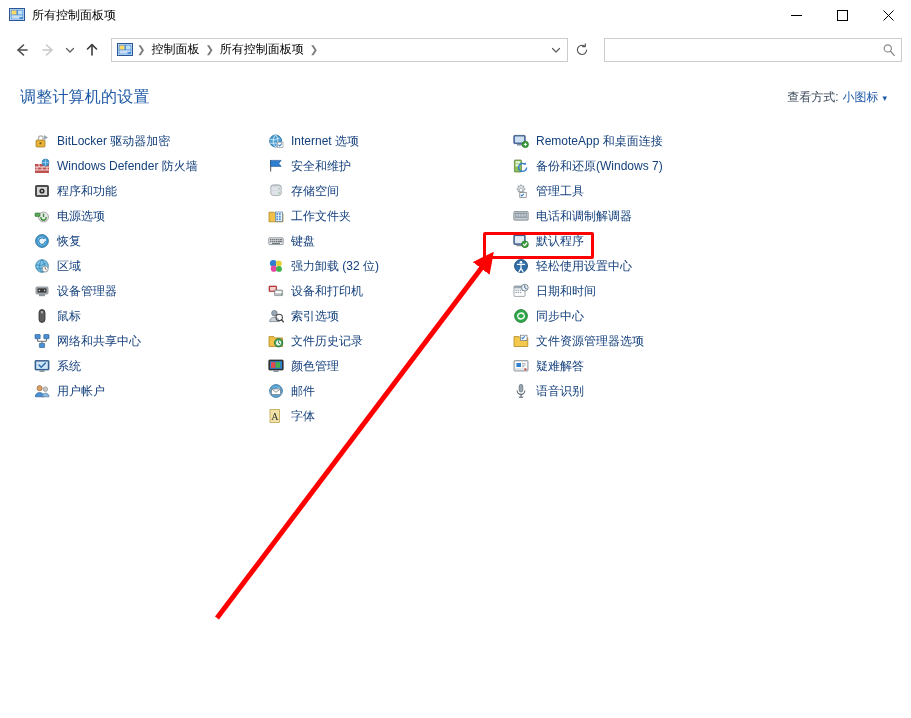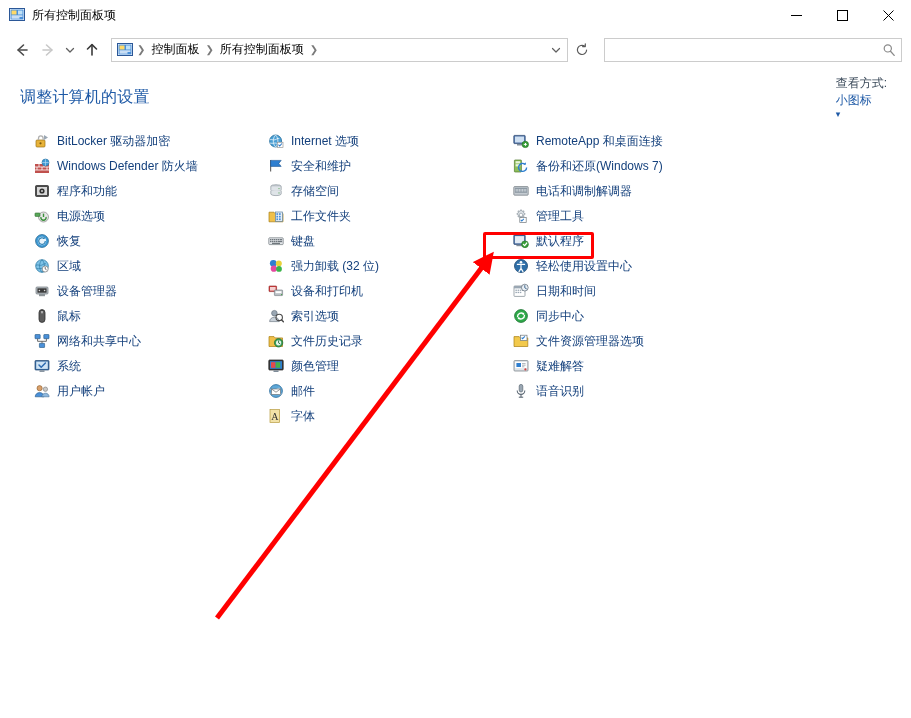--- a/index.html
+++ b/index.html
@@ -155,21 +155,20 @@
   #page-title {
     font-size: 16px;
     color: #1f5aa6;
     letter-spacing: 0.2px;
   }
   #view-wrap {
     margin-left: auto;
     display: flex;
     align-items: baseline;
     font-size: 12px;
-    flex-direction: column;
   }
   #view-label {
     color: #3b4a5a;
     margin-right: 4px;
   }
   #view-value {
     color: #1f5aa6;
     cursor: default;
   }
   #view-caret {
@@ -646,45 +645,45 @@
                 <rect x="2.6" y="6.2" width="4.6" height="2.2" fill="#e8f5dc"></rect>
                 <path d="M13.6 9.4a4 4 0 1 1-1.6-3.2" fill="none" stroke="#2f7fd0" stroke-width="1.4"></path>
                 <path d="M12.9 4.2v2.6h-2.6z" fill="#2f7fd0"></path>
               </svg>
             </span>
             <span class="item-label">备份和还原(Windows 7)</span>
           </div>
           <div class="item">
             <span class="item-icon">
               <svg width="16" height="16" viewBox="0 0 16 16">
+                <path d="M8 1.6l1 1.7 2-.4-.4 2 1.7 1-1.7 1 .4 2-2-.4-1 1.7-1-1.7-2 .4.4-2-1.7-1 1.7-1-.4-2 2 .4z" fill="#dfe4e8" stroke="#8a949c" stroke-width=".7"></path>
+                <circle cx="8" cy="6.9" r="1.7" fill="#ffffff" stroke="#8a949c" stroke-width=".6"></circle>
+                <rect x="6.8" y="9.6" width="6.4" height="5" fill="#ffffff" stroke="#6f777d" stroke-width=".7"></rect>
+                <path d="M7.8 11.9l1 1.1 2-2.2" fill="none" stroke="#2f7fd0" stroke-width="1.1"></path>
+              </svg>
+            </span>
+            <span class="item-label">管理工具</span>
+          </div>
+          <div class="item">
+            <span class="item-icon">
+              <svg width="16" height="16" viewBox="0 0 16 16">
                 <rect x=".8" y="3.6" width="14.4" height="8.6" rx=".8" fill="#c4cbd1" stroke="#6f777d" stroke-width=".7"></rect>
                 <rect x="2" y="4.8" width="12" height="5" fill="#8d99a3"></rect>
                 <g stroke="#e8edf1" stroke-width=".7">
                   <line x1="3.2" y1="6" x2="3.2" y2="8.6"></line>
                   <line x1="4.8" y1="6" x2="4.8" y2="8.6"></line>
                   <line x1="6.4" y1="6" x2="6.4" y2="8.6"></line>
                   <line x1="8" y1="6" x2="8" y2="8.6"></line>
                   <line x1="9.6" y1="6" x2="9.6" y2="8.6"></line>
                   <line x1="11.2" y1="6" x2="11.2" y2="8.6"></line>
                   <line x1="12.8" y1="6" x2="12.8" y2="8.6"></line>
                 </g>
               </svg>
             </span>
             <span class="item-label">电话和调制解调器</span>
-          </div>
-          <div class="item">
-            <span class="item-icon">
-              <svg width="16" height="16" viewBox="0 0 16 16">
-                <path d="M8 1.6l1 1.7 2-.4-.4 2 1.7 1-1.7 1 .4 2-2-.4-1 1.7-1-1.7-2 .4.4-2-1.7-1 1.7-1-.4-2 2 .4z" fill="#dfe4e8" stroke="#8a949c" stroke-width=".7"></path>
-                <circle cx="8" cy="6.9" r="1.7" fill="#ffffff" stroke="#8a949c" stroke-width=".6"></circle>
-                <rect x="6.8" y="9.6" width="6.4" height="5" fill="#ffffff" stroke="#6f777d" stroke-width=".7"></rect>
-                <path d="M7.8 11.9l1 1.1 2-2.2" fill="none" stroke="#2f7fd0" stroke-width="1.1"></path>
-              </svg>
-            </span>
-            <span class="item-label">管理工具</span>
           </div>
           <div class="item">
             <span class="item-icon">
               <svg width="16" height="16" viewBox="0 0 16 16">
                 <rect x=".8" y="2" width="11.4" height="9.4" rx=".7" fill="#4a6fa5" stroke="#24426d" stroke-width=".7"></rect>
                 <rect x="1.9" y="3.1" width="9.2" height="7.2" fill="#e4ecf5"></rect>
                 <rect x="3.4" y="11.8" width="6" height="1.4" fill="#7f8c99"></rect>
                 <circle cx="12" cy="11.3" r="3.4" fill="#3aa03a" stroke="#1f6b1f" stroke-width=".6"></circle>
                 <path d="M10.4 11.3l1.2 1.3 2.2-2.6" fill="none" stroke="#ffffff" stroke-width="1.2" stroke-linecap="round" stroke-linejoin="round"></path>
               </svg>

